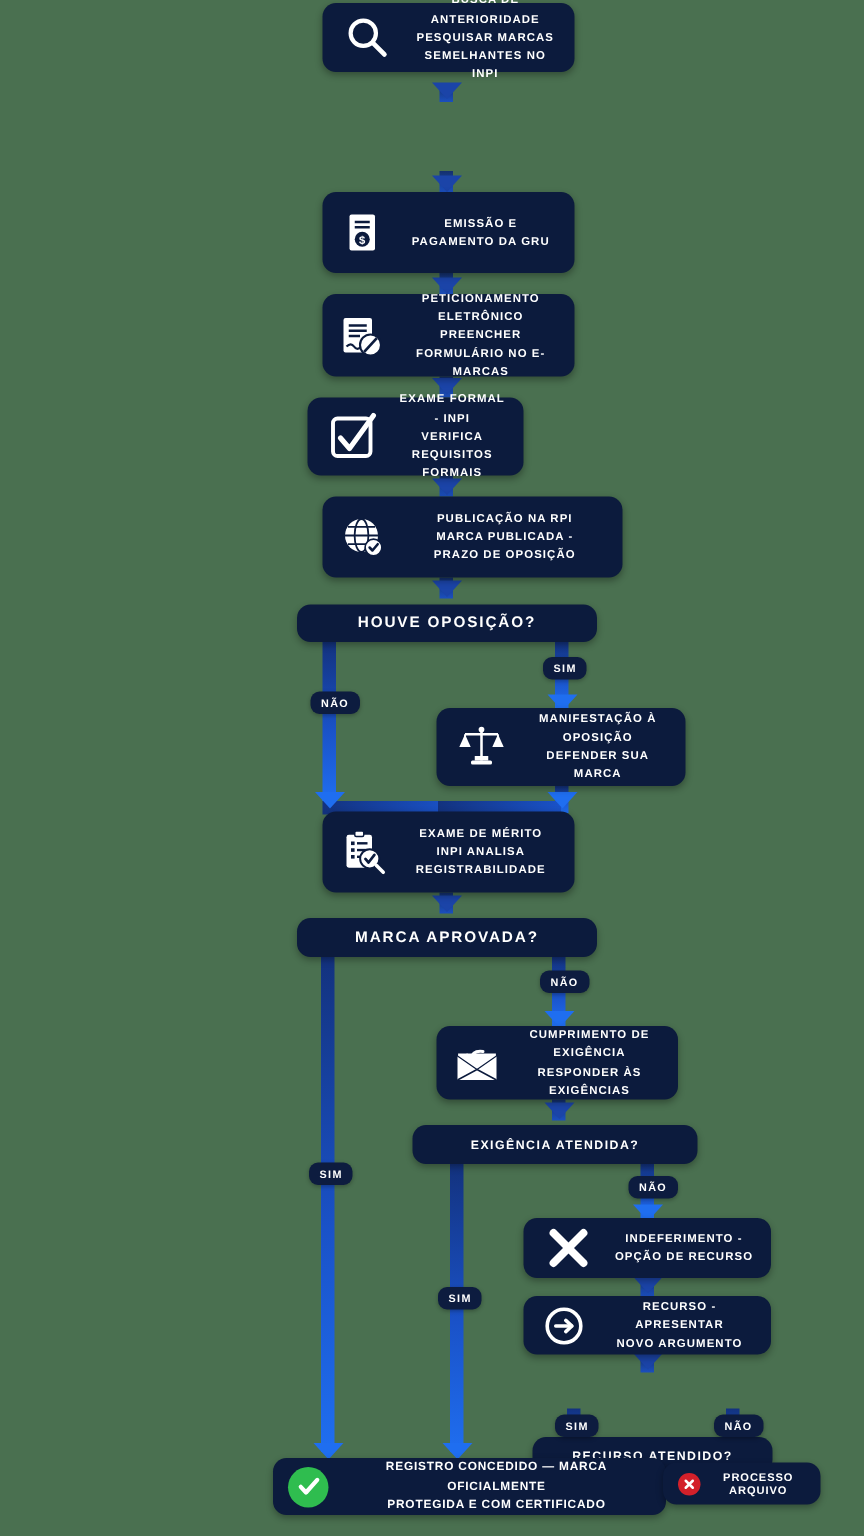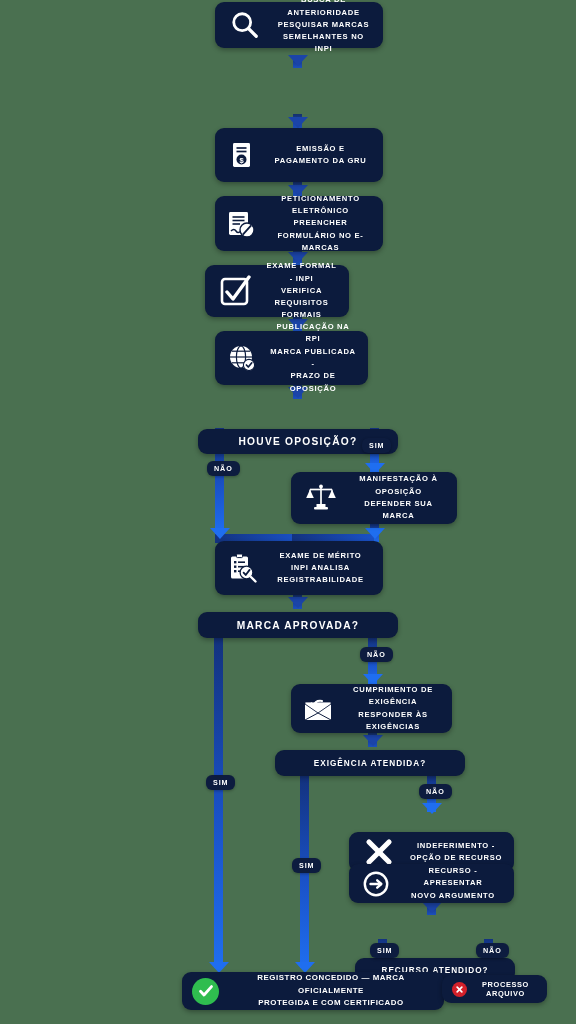--- a/index.html
+++ b/index.html
@@ -248,21 +248,21 @@
       <svg width="32" height="32" viewBox="0 0 32 32">
         <rect x="3" y="4" width="25" height="25" rx="3" fill="none" stroke="#fff" stroke-width="2.6"></rect>
         <path d="M8 17 L14 24 L30 2" fill="none" stroke="#fff" stroke-width="3.4" stroke-linecap="round" stroke-linejoin="round"></path>
       </svg>
     </span>
     <span class="txt">EXAME FORMAL - INPI
 VERIFICA REQUISITOS
 FORMAIS</span>
   </div>
 
-  <div class="box" style="left:215px;top:331px;width:153px;height:54px;">
+  <div class="box" style="left:215px;top:331px;width:200px;height:54px;">
     <span class="ico">
       <svg width="30" height="30" viewBox="0 0 30 30">
         <circle cx="14" cy="14" r="11" fill="#fff"></circle>
         <g stroke="#0c1b3d" stroke-width="1.2" fill="none">
           <ellipse cx="14" cy="14" rx="4.6" ry="11"></ellipse>
           <line x1="3" y1="14" x2="25" y2="14"></line>
           <line x1="5" y1="8.2" x2="23" y2="8.2"></line>
           <line x1="5" y1="19.8" x2="23" y2="19.8"></line>
         </g>
         <circle cx="22" cy="22" r="5.6" fill="#fff" stroke="#0c1b3d" stroke-width="1.1"></circle>
@@ -321,21 +321,21 @@
         <path d="M2 8 L15 17 L28 8 L28 24 L2 24 Z" fill="#fff"></path>
         <path d="M2 8 L15 17 L28 8 L28 6 L2 6 Z" fill="#fff" stroke="#0c1b3d" stroke-width="0.8"></path>
         <path d="M15 17 L2 24 M15 17 L28 24" stroke="#0c1b3d" stroke-width="1" fill="none"></path>
         <path d="M19 5 q-7 -1 -8 5 M11 10 l-2.6 -2.6 M11 10 l2.8 -2.2" fill="none" stroke="#fff" stroke-width="2" stroke-linecap="round" stroke-linejoin="round"></path>
       </svg>
     </span>
     <span class="txt">CUMPRIMENTO DE EXIGÊNCIA
 RESPONDER ÀS EXIGÊNCIAS</span>
   </div>
 
-  <div class="box" style="left:349px;top:812px;width:165px;height:40px;margin-top:20px;">
+  <div class="box" style="left:349px;top:812px;width:165px;height:40px;">
     <span class="ico big">
       <svg width="30" height="30" viewBox="0 0 30 30">
         <line x1="5" y1="5" x2="25" y2="25" stroke="#fff" stroke-width="5.2" stroke-linecap="round"></line>
         <line x1="25" y1="5" x2="5" y2="25" stroke="#fff" stroke-width="5.2" stroke-linecap="round"></line>
       </svg>
     </span>
     <span class="txt">INDEFERIMENTO -
 OPÇÃO DE RECURSO</span>
   </div>
 
@@ -344,21 +344,21 @@
       <svg width="26" height="26" viewBox="0 0 26 26">
         <circle cx="13" cy="13" r="11.2" fill="none" stroke="#fff" stroke-width="2.4"></circle>
         <line x1="7.5" y1="13" x2="18" y2="13" stroke="#fff" stroke-width="2.4" stroke-linecap="round"></line>
         <path d="M14.2 9.3 L18.3 13 L14.2 16.7" fill="none" stroke="#fff" stroke-width="2.4" stroke-linecap="round" stroke-linejoin="round"></path>
       </svg>
     </span>
     <span class="txt">RECURSO - APRESENTAR
 NOVO ARGUMENTO</span>
   </div>
 
-  <div class="decision" style="left:198px;top:403px;width:200px;height:25px;margin-top:26px;">
+  <div class="decision" style="left:198px;top:403px;width:200px;height:25px;">
     <span class="dtxt">HOUVE OPOSIÇÃO?</span>
   </div>
 
   <div class="decision" style="left:198px;top:612px;width:200px;height:26px;">
     <span class="dtxt">MARCA APROVADA?</span>
   </div>
 
   <div class="decision small" style="left:275px;top:750px;width:190px;height:26px;">
     <span class="dtxt">EXIGÊNCIA ATENDIDA?</span>
   </div>

